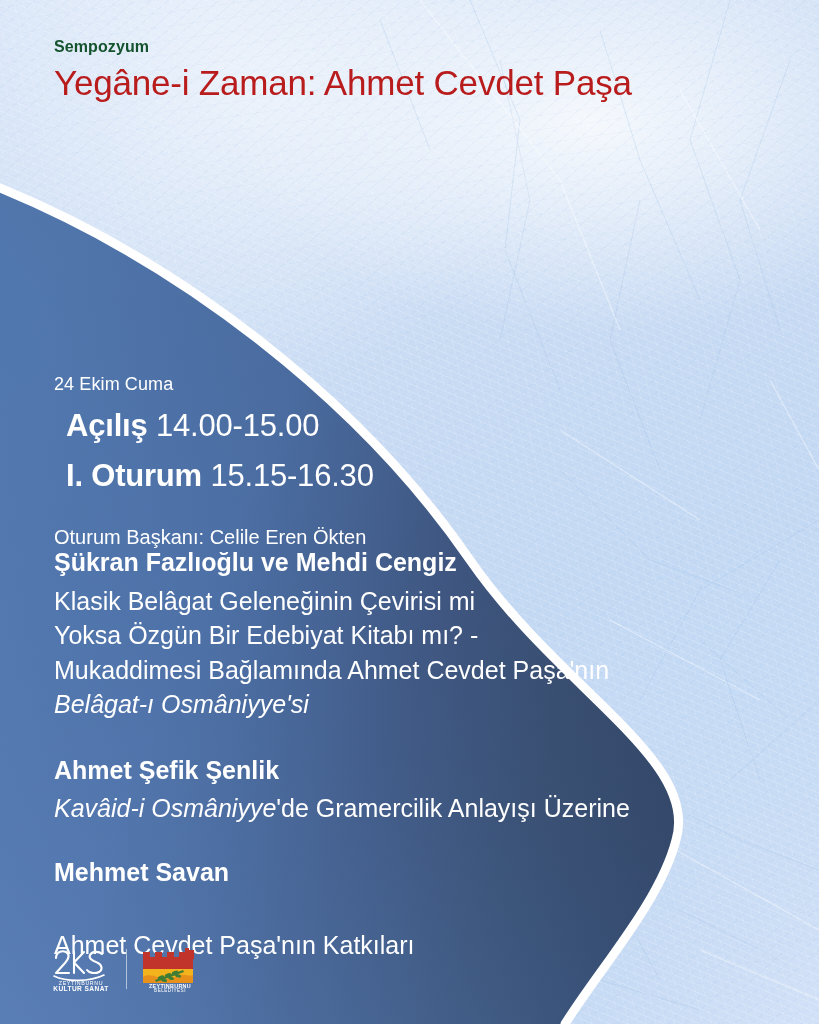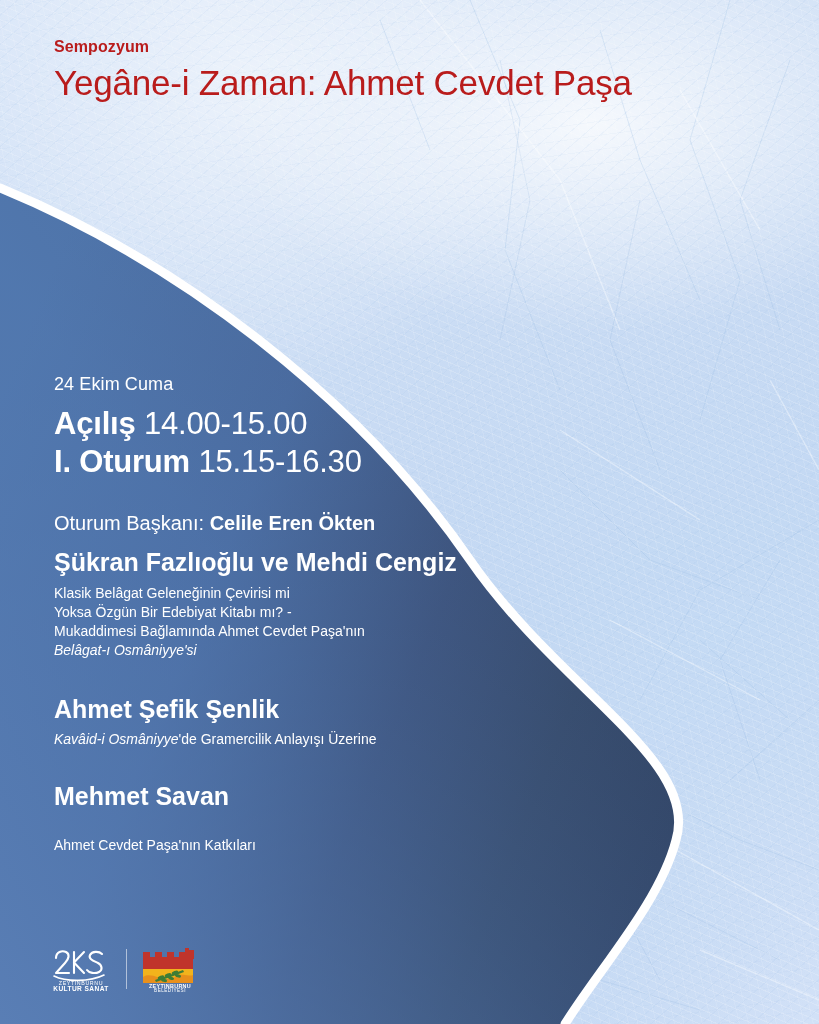--- a/index.html
+++ b/index.html
@@ -59,21 +59,21 @@
   
   .header {
     position: absolute;
     left: 54px;
     top: 38px;
     width: 700px;
   }
   .kicker {
     font-size: 16px;
     font-weight: bold;
-    color: #b91c1c;
+    color: #14532d;
     letter-spacing: 0.1px;
     margin: 0 0 7px 0;
     line-height: 1.1;
   }
   .main-title {
     font-size: 35px;
     font-weight: normal;
     color: #b91c1c;
     letter-spacing: -0.2px;
     margin: 0;
@@ -94,39 +94,39 @@
     font-size: 18px;
     font-weight: normal;
     letter-spacing: 0.1px;
     margin: 0 0 10px 0;
     line-height: 1.15;
   }
 
   .slot {
     font-size: 31px;
     line-height: 1.25;
-    margin: 0;
+    margin: 12px;
     letter-spacing: -0.2px;
     white-space: nowrap;
   }
   .slot .slot-name {
     font-weight: bold;
   }
   .slot .slot-time {
     font-weight: normal;
   }
 
   .chair {
     font-size: 20px;
     margin: 28px 0 0 0;
     line-height: 1.3;
     font-weight: normal;
   }
   .chair .chair-name {
-    font-weight: bold;
+    font-weight: normal;
   }
 
   
   .talks {
     position: absolute;
     left: 54px;
     top: 546px;
     width: 660px;
     color: #ffffff;
   }
@@ -135,21 +135,21 @@
   }
   .talk:last-child { margin-bottom: 0; }
 
   .talk-speaker {
     font-size: 25px;
     font-weight: bold;
     line-height: 1.3;
     margin: 0 0 5px 0;
   }
   .talk-title {
-    font-size: 14px;
+    font-size: 25px;
     font-weight: normal;
     line-height: 1.38;
     margin: 0;
   }
   .talk-title .it {
     font-style: italic;
   }
 
   
   .talk-1 { margin-bottom: 28px; }

